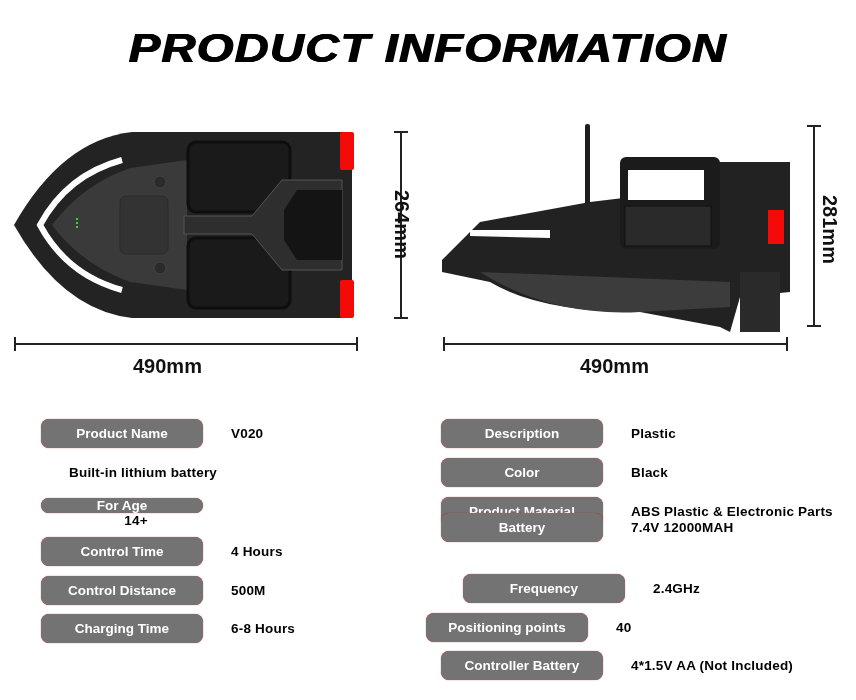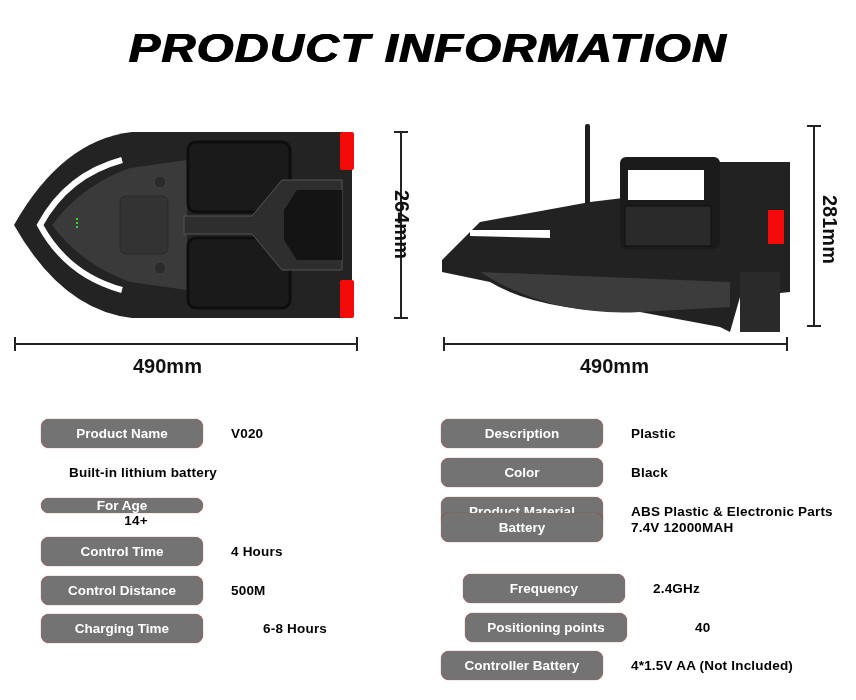--- a/index.html
+++ b/index.html
@@ -91,21 +91,21 @@
   <div class="spec-val">14+</div>
 </div>
 <div class="spec-row" style="left:41px; top:537px;">
   <div class="pill">Control Time</div>
   <div class="spec-val">4 Hours</div>
 </div>
 <div class="spec-row" style="left:41px; top:576px;">
   <div class="pill">Control Distance</div>
   <div class="spec-val">500M</div>
 </div>
-<div class="spec-row" style="left:41px; top:614px;gap:32px;">
+<div class="spec-row" style="left:41px; top:614px;">
   <div class="pill">Charging Time</div>
   <div class="spec-val">6-8 Hours</div>
 </div>
 
 <div class="spec-row" style="left:441px; top:419px;">
   <div class="pill">Description</div>
   <div class="spec-val">Plastic</div>
 </div>
 <div class="spec-row" style="left:441px; top:458px;">
   <div class="pill">Color</div>
@@ -116,20 +116,20 @@
   <div class="spec-val">ABS Plastic &amp; Electronic Parts</div>
 </div>
 <div class="spec-row" style="left:441px; top:513px;">
   <div class="pill">Battery</div>
   <div class="spec-val">7.4V 12000MAH</div>
 </div>
 <div class="spec-row" style="left:441px; top:574px;margin-left:22px;">
   <div class="pill">Frequency</div>
   <div class="spec-val">2.4GHz</div>
 </div>
-<div class="spec-row" style="left:465px; top:613px;gap:40px;">
+<div class="spec-row" style="left:426px; top:613px;">
   <div class="pill">Positioning points</div>
   <div class="spec-val">40</div>
 </div>
 <div class="spec-row" style="left:441px; top:651px;">
   <div class="pill">Controller Battery</div>
   <div class="spec-val">4*1.5V AA (Not Included)</div>
 </div>
 
 </body></html>

